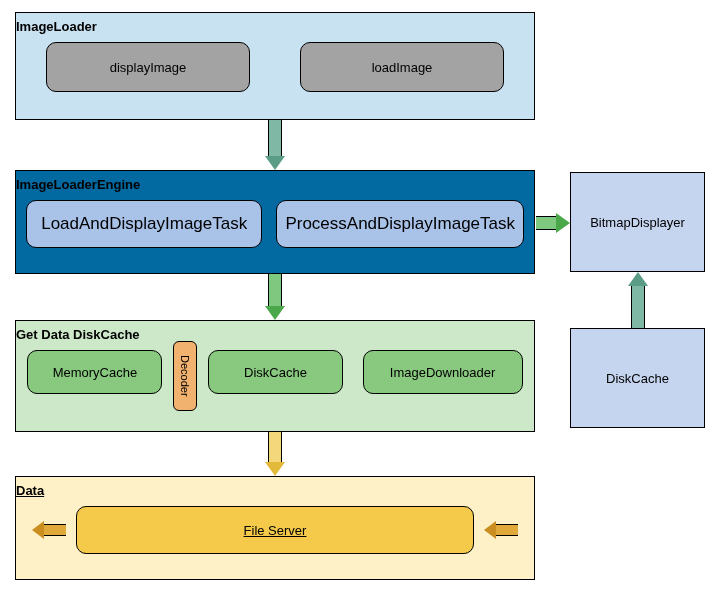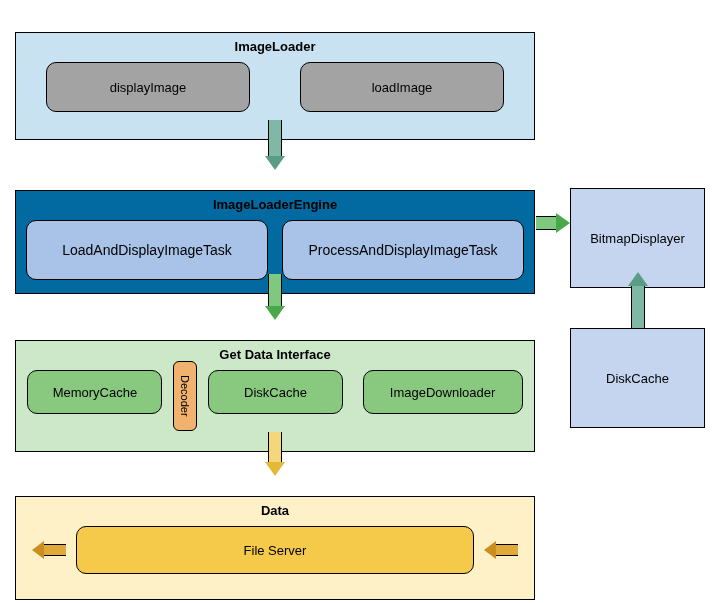--- a/index.html
+++ b/index.html
@@ -12,22 +12,21 @@
     width: 720px;
     height: 603px;
     position: relative;
     background: #fff;
   }
   .box {
     position: absolute;
     border: 1px solid #000;
     display: flex;
     flex-direction: column;
-    align-items: center;
-    margin-top: 20px;
+    align-items: flex-start;
   }
   .title {
     font-weight: bold;
     padding: 6px 0 8px 0;
     text-align: center;
   }
   .row {
     display: flex;
     gap: 18px;
     padding: 0 10px 12px 10px;
@@ -46,33 +45,33 @@
     text-align: center;
   }
   
   .blue-light { background: #c8e2f2; }
   .blue-pill  { background: #a3a3a3; }
   .blue-mid   { background: #0369a1; }
   .blue-pill2 { background: #a9c2e8; }
   .green-light{ background: #cde8c9; }
   .green-pill { background: #89c97f; }
   .orange-pill{ background: #f1b26f; }
-  .yellow-light{background: #fef0c7; }
+  .yellow-light{background: #fef0c7; text-decoration: underline; }
   .yellow-pill{ background: #f5ca4b; }
   .blue-side  { background: #c6d5ef; }
 
   
   #imgLoader { left: 15px; top: 12px; width: 520px; height: 108px; }
   #imgLoader .row { padding: 0 30px 14px 30px; gap: 50px; }
   #imgLoader .pill { height: 50px; }
 
   
   #engine { left: 15px; top: 170px; width: 520px; height: 104px; }
   #engine .row { padding: 0 10px 14px 10px; gap: 14px; }
-  #engine .pill { height: 60px; font-size: 14px; }
+  #engine .pill { height: 48px; font-size: 17px; }
 
   
   #getdata { left: 15px; top: 320px; width: 520px; height: 112px; }
   #getdata .row { padding: 0 10px 14px 10px; gap: 0; align-items: stretch; }
   #getdata .pill { flex: 0 0 auto; width: 135px; height: 44px; }
   #decoder {
     width: 24px !important;
     height: 70px !important;
     border-radius: 6px;
     writing-mode: vertical-rl;
@@ -80,21 +79,21 @@
     font-size: 11px;
     margin: -9px 8px 0 8px;
   }
 
   
   #data { left: 15px; top: 476px; width: 520px; height: 104px; }
   #data .row { padding: 0 16px 14px 16px; gap: 10px; align-items: center; }
   #data .pill { height: 48px; }
 
   
-  #bitmapDisp { left: 570px; top: 188px; width: 135px; height: 100px; font-size: 13px; }
+  #bitmapDisp { left: 570px; top: 172px; width: 135px; height: 100px; font-size: 13px; }
   #imageAware { left: 570px; top: 328px; width: 135px; height: 100px; font-size: 13px; }
   .sidebox {
     position: absolute;
     border: 1px solid #000;
     display: flex;
     align-items: center;
     justify-content: center;
     text-align: center;
   }
 
@@ -161,21 +160,21 @@
   <div class="shaft" style="width:20px;"></div>
   <div class="head" style="left:20px;"></div>
 </div>
 
 <div class="arrow down green" style="left:265px; top:274px; width:20px; height:46px;">
   <div class="shaft" style="height:32px;"></div>
   <div class="head" style="top:32px;"></div>
 </div>
 
 <div id="getdata" class="box green-light">
-  <div class="title">Get Data Interface</div>
+  <div class="title">Get Data DiskCache</div>
   <div class="row">
     <div class="pill green-pill">MemoryCache</div>
     <div id="decoder" class="pill orange-pill">Decoder</div>
     <div class="pill green-pill">DiskCache</div>
     <div style="width:14px; flex:0 0 14px;"></div>
     <div class="pill green-pill" style="width:160px;">ImageDownloader</div>
   </div>
 </div>
 
 <div class="arrow down yellow" style="left:265px; top:432px; width:20px; height:44px;">

